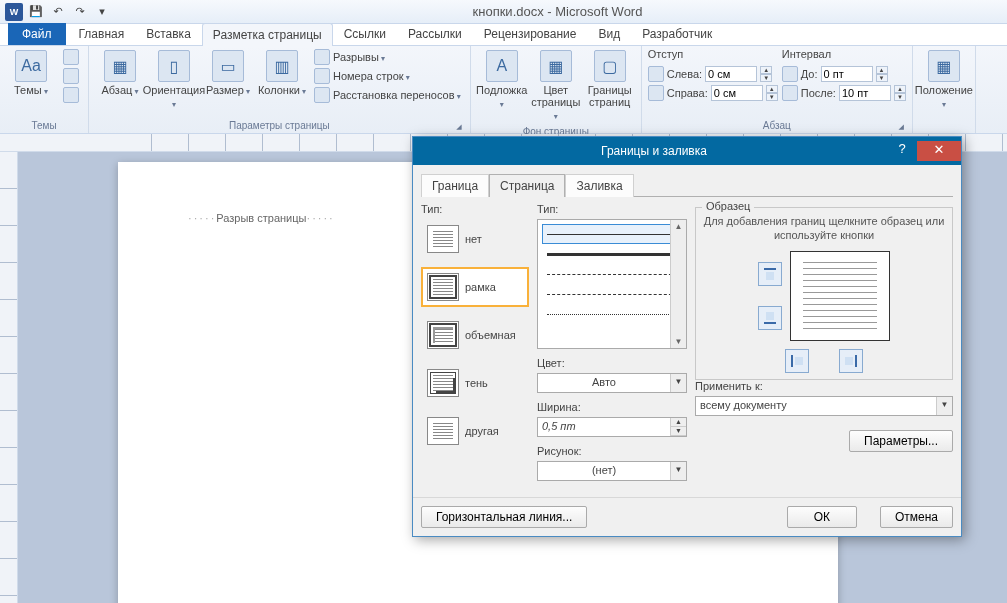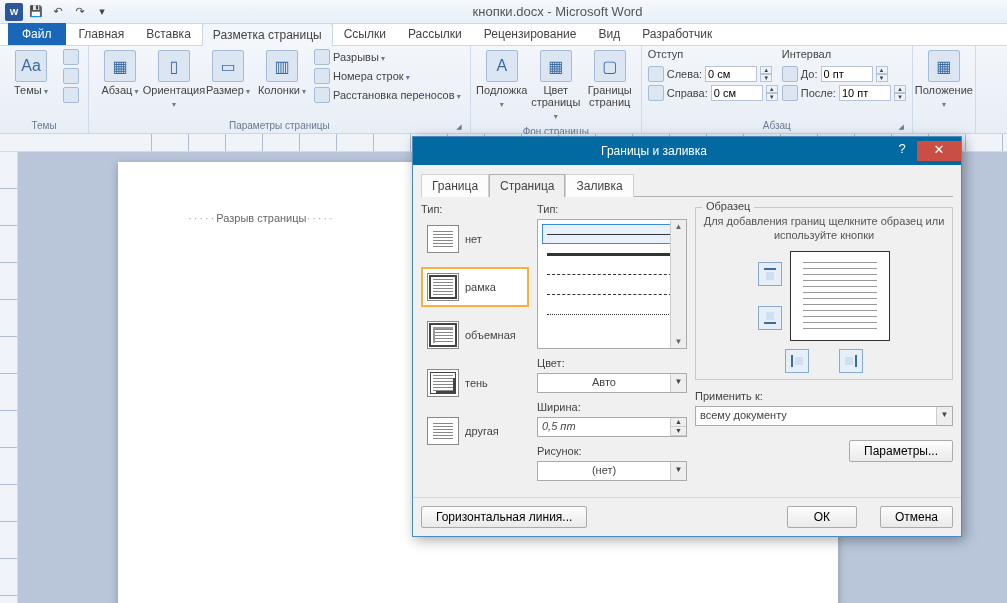--- a/index.html
+++ b/index.html
@@ -401,21 +401,21 @@
                 </svg>
               </div>
             <div class="edge-btn">
                 <svg viewBox="0 0 14 14">
                   <rect x="11" y="1" width="2" height="12" fill="#3a6aa8"></rect>
                   <rect x="1" y="3" width="8" height="8" fill="#cfe0f3"></rect>
                 </svg>
               </div>
           </div>
         </div>
-        <div class="sect-label" style="margin-top:10px">Применить к:</div>
+        <div class="sect-label" style="">Применить к:</div>
         <div class="combo">
             <div class="combo-val" style="text-align:left">всему документу</div>
             <div class="combo-btn">▼</div>
           </div>
         <div style="text-align:right;margin-top:6px">
           <button class="dlg-btn">Параметры...</button>
         </div>
       </div>
     </div>
   </div>

